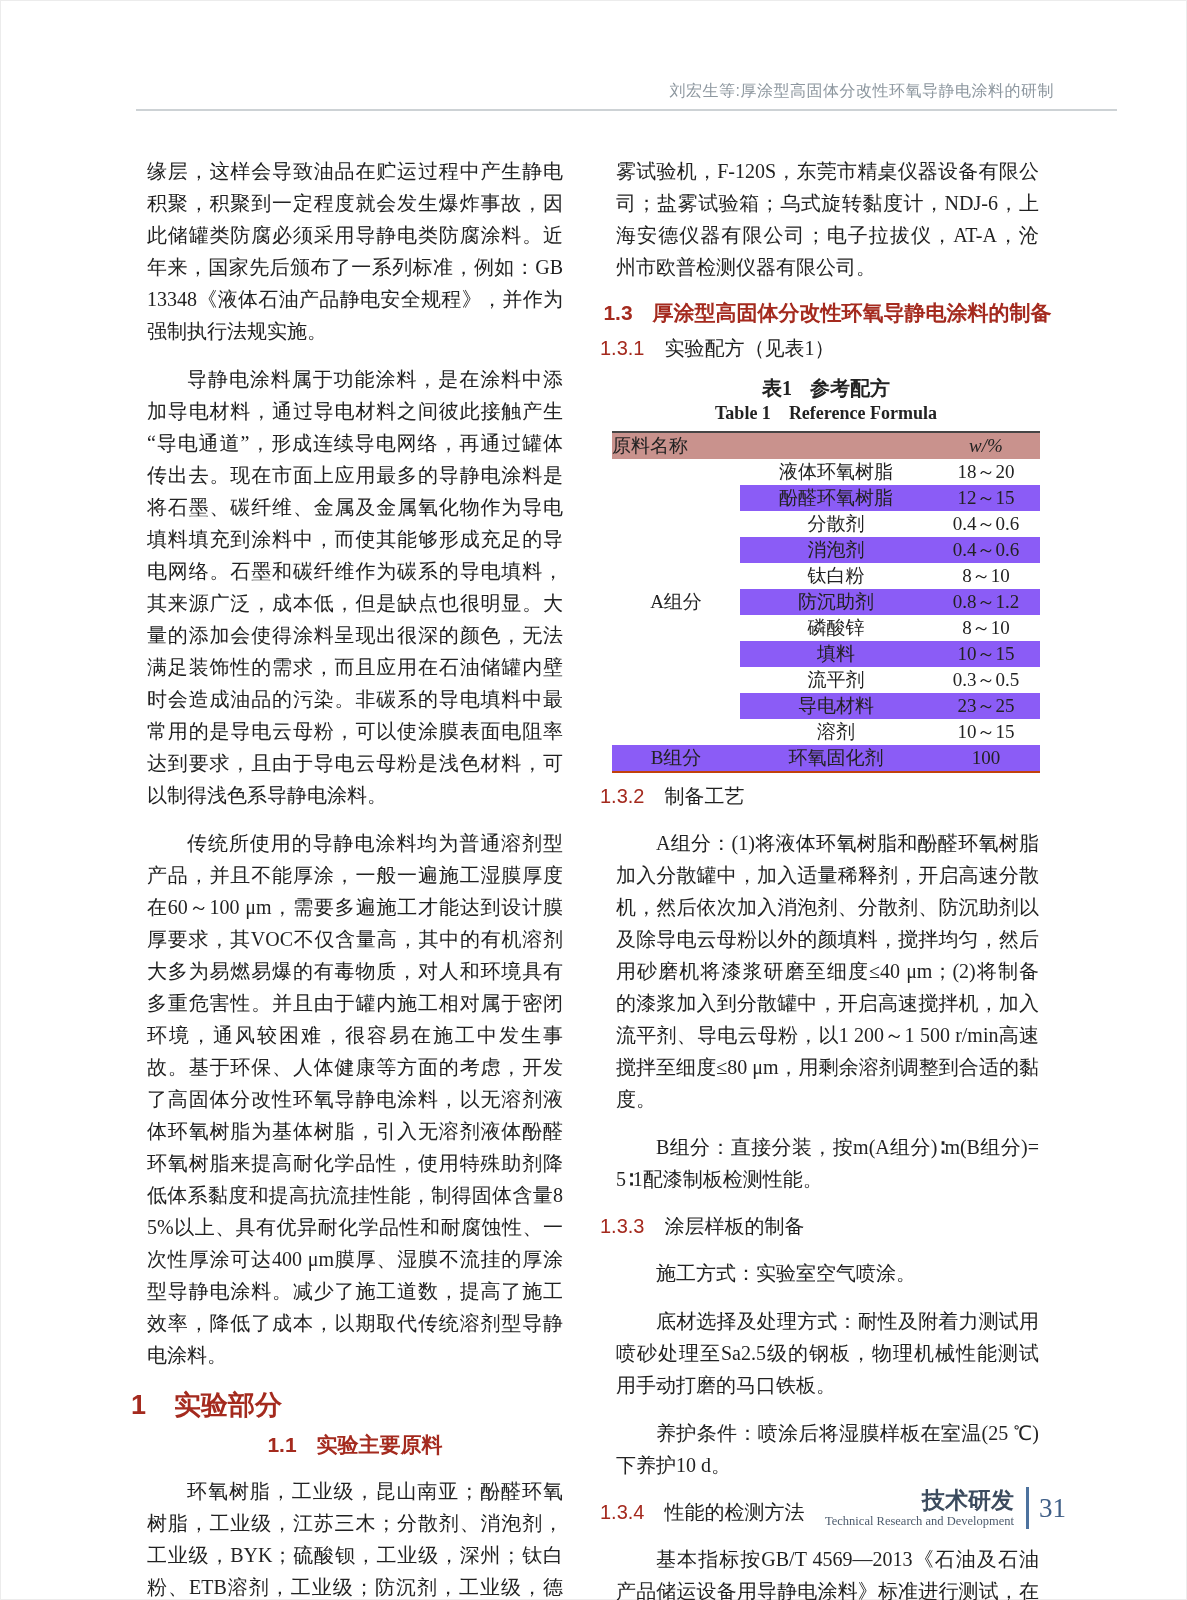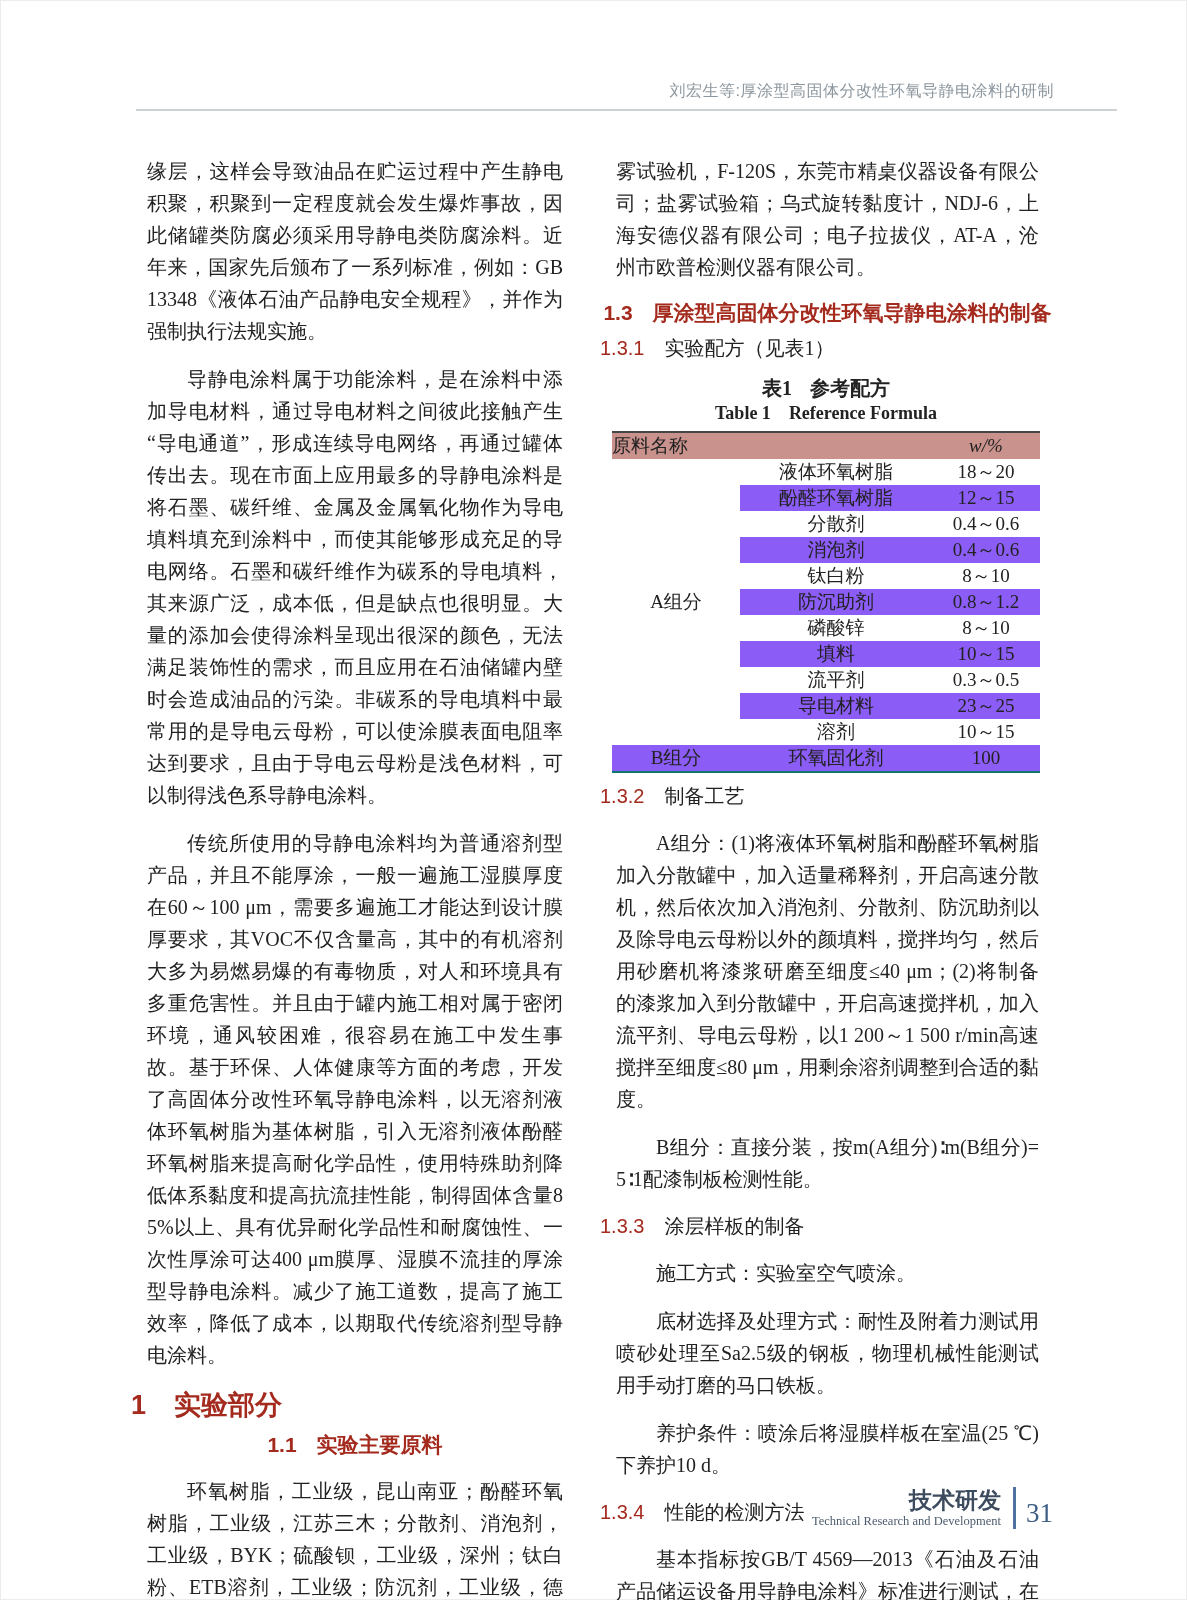--- a/index.html
+++ b/index.html
@@ -36,33 +36,33 @@
   .h-sec3 .t{color:#222;}
 
   
   .table-wrap{margin:12px 0 8px 12px;width:428px;}
   .cap{ text-align:center;font-weight:bold;}
   .cap-zh{font-size:20px;line-height:26px;}
   .cap-en{font-size:18px;line-height:24px;margin-bottom:6px;}
   .cap .gap{margin-left:18px;}
   table.ref{
     border-collapse:collapse;width:100%;font-size:19px;
-    border-top:2px solid #454545;border-bottom:2px solid #0f766e;
+    border-top:2px solid #454545;border-bottom:2px solid #c2410c;
   }
   table.ref th,table.ref td{padding:2px 0;line-height:22px;font-weight:normal;}
   tr.head th{background:#c9928d;}
   th.mat{text-align:left;padding-left:30px;}
   th.wcol{text-align:center;font-style:italic;}
   td.grp{text-align:center;vertical-align:middle;width:128px;}
   td.nm{text-align:center;padding-left:20px;width:192px;}
   td.val{text-align:center;width:108px;}
   tr.pink td{background:#8b5cf6;}
 
   
-  .footer{position:absolute;top:1486px;right:133px;display:flex;align-items:flex-end;}
+  .footer{position:absolute;top:1486px;right:120px;display:flex;align-items:center;}
   .f-text{text-align:right;}
   .f-zh{font-family:"Liberation Sans", sans-serif;font-weight:bold;font-size:23px;
         line-height:26px;color:#3c4b5e;}
   .f-en{font-size:12.5px;line-height:16px;color:#4c5b6d;}
   .f-bar{width:3px;height:42px;background:#4d729e;margin:0 10px 0 12px;}
   .f-page{font-size:27px;color:#3f5e86;}
 </style>
 </head>
 <body>
 

